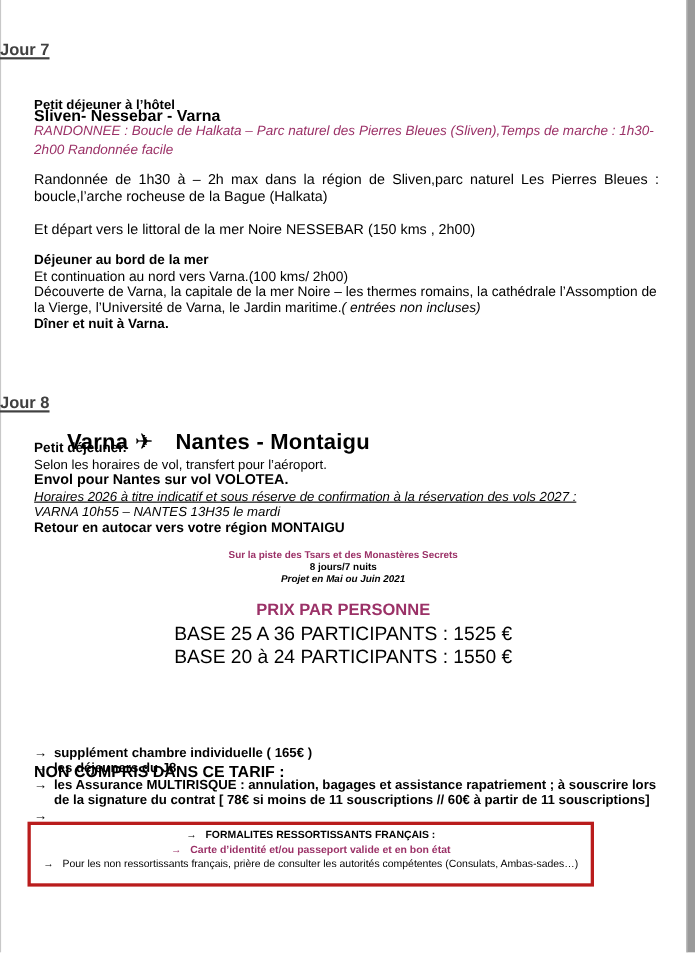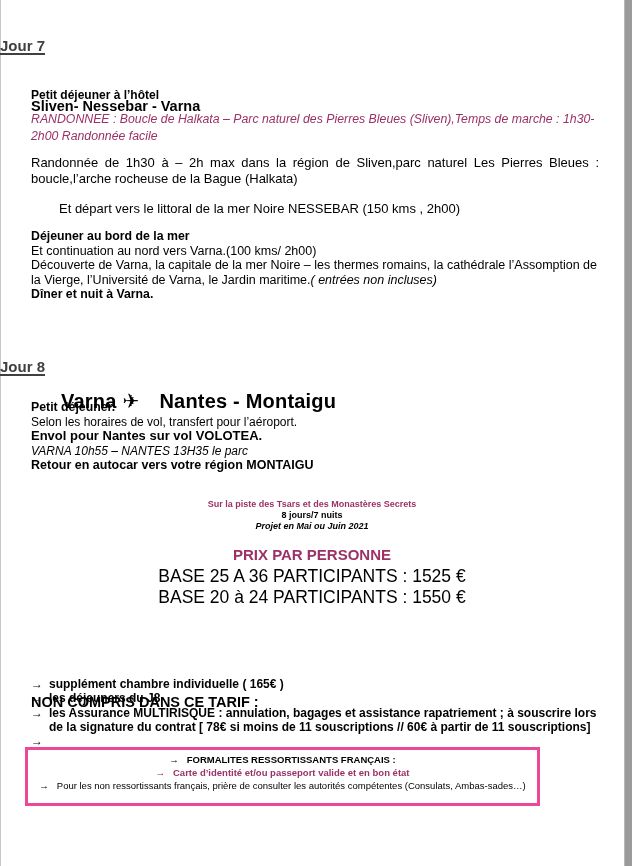--- a/index.html
+++ b/index.html
@@ -24,40 +24,40 @@
     font-weight: bold; font-size: 15px; color: #404040;
     text-decoration: underline; text-decoration-thickness: 2px; text-underline-offset: 2px;
   }
   .abs { position: absolute; left: 31px; width: 568px; }
   .route-7 { font-size: 14.5px; font-weight: bold; }
   .small-bold { font-size: 12px; font-weight: bold; }
   .rando {
     font-size: 12.3px; font-style: italic; color: #9b3167; line-height: 17px;
   }
   .para { font-size: 13px; line-height: 16px; text-align: justify; }
-  .para-l { font-size: 13px; line-height: 16px; margin-left: 28px; }
+  .para-l { font-size: 13px; line-height: 16px; }
   .line { display: block; font-size: 12.3px; line-height: 14.6px; }
   .bold { font-weight: bold; }
   .ital { font-style: italic; }
   .route-8 { font-size: 20px; font-weight: bold; letter-spacing: 0.2px; }
   .route-8 .plane { font-weight: normal; margin: 0 20px 0 6px; }
   .center { position: absolute; left: 0; width: 624px; text-align: center; }
   .promo-title { font-size: 9px; font-weight: bold; color: #9b3167; }
   .promo-sub { font-size: 9px; font-weight: bold; }
   .promo-ital { font-size: 9px; font-weight: bold; font-style: italic; }
   .price-title { font-size: 15px; font-weight: bold; color: #9b3167; }
   .price-line { font-size: 17.5px; line-height: 21px; }
   .nc-title { font-size: 14.5px; font-weight: bold; }
   .nc-list { list-style: none; font-size: 12px; }
   .nc-list li { position: relative; padding-left: 18px; line-height: 14.3px; }
   .nc-list li .arr { position: absolute; left: 0; top: 0; font-weight: normal; }
   .nc-list li .txt { font-weight: bold; }
   .box {
     position: absolute; left: 25px; top: 747px; width: 515px; height: 59px;
-    border: 3px solid #ec4899; text-align: center; font-size: 9.5px;
+    border: 3px solid #b91c1c; text-align: center; font-size: 9.5px;
     padding-top: 3px; line-height: 13px;
   }
   .box .r1 { font-weight: bold; }
   .box .r2 { font-weight: bold; color: #9b3167; }
   .box .r3 { padding: 0 10px; }
   .box .arr { margin-right: 8px; font-weight: normal; }
 </style>
 </head>
 <body>
 
@@ -81,21 +81,22 @@
   </div>
 
   <div class="day-label" style="top:358px;">Jour 8</div>
   <div class="abs route-8" style="top:389px;margin-left:30px;">
     <span>Varna</span><span class="plane">✈</span><span>Nantes - Montaigu</span>
   </div>
   <div class="abs" style="top:400px;">
     <span class="line bold">Petit déjeuner.</span>
     <span class="line" style="font-size:12px;">Selon les horaires de vol, transfert pour l’aéroport.</span>
     <span class="line bold" style="font-size:13px;">Envol pour Nantes sur vol VOLOTEA.</span>
-    <span class="line ital" style="font-size:12px;">VARNA 10h55 – NANTES 13H35 le parc</span>
+    <span class="line ital" style="text-decoration:underline; font-size:12px;">Horaires 2026 à titre indicatif  et sous réserve de confirmation à la réservation des vols 2027 :</span>
+    <span class="line ital" style="font-size:12px;">VARNA 10h55 – NANTES 13H35 le mardi</span>
     <span class="line bold" style="font-size:12.5px;">Retour en autocar vers votre région MONTAIGU</span>
   </div>
 
   <div class="center promo-title" style="top:499px;">Sur la piste des Tsars et des Monastères Secrets</div>
   <div class="center promo-sub" style="top:510px;">8 jours/7 nuits</div>
   <div class="center promo-ital" style="top:521px;">Projet en Mai ou Juin 2021</div>
 
   <div class="center price-title" style="top:546px;">PRIX PAR PERSONNE</div>
   <div class="center" style="top:566px;">
     <div class="price-line">BASE 25 A 36 PARTICIPANTS : 1525 €</div>

